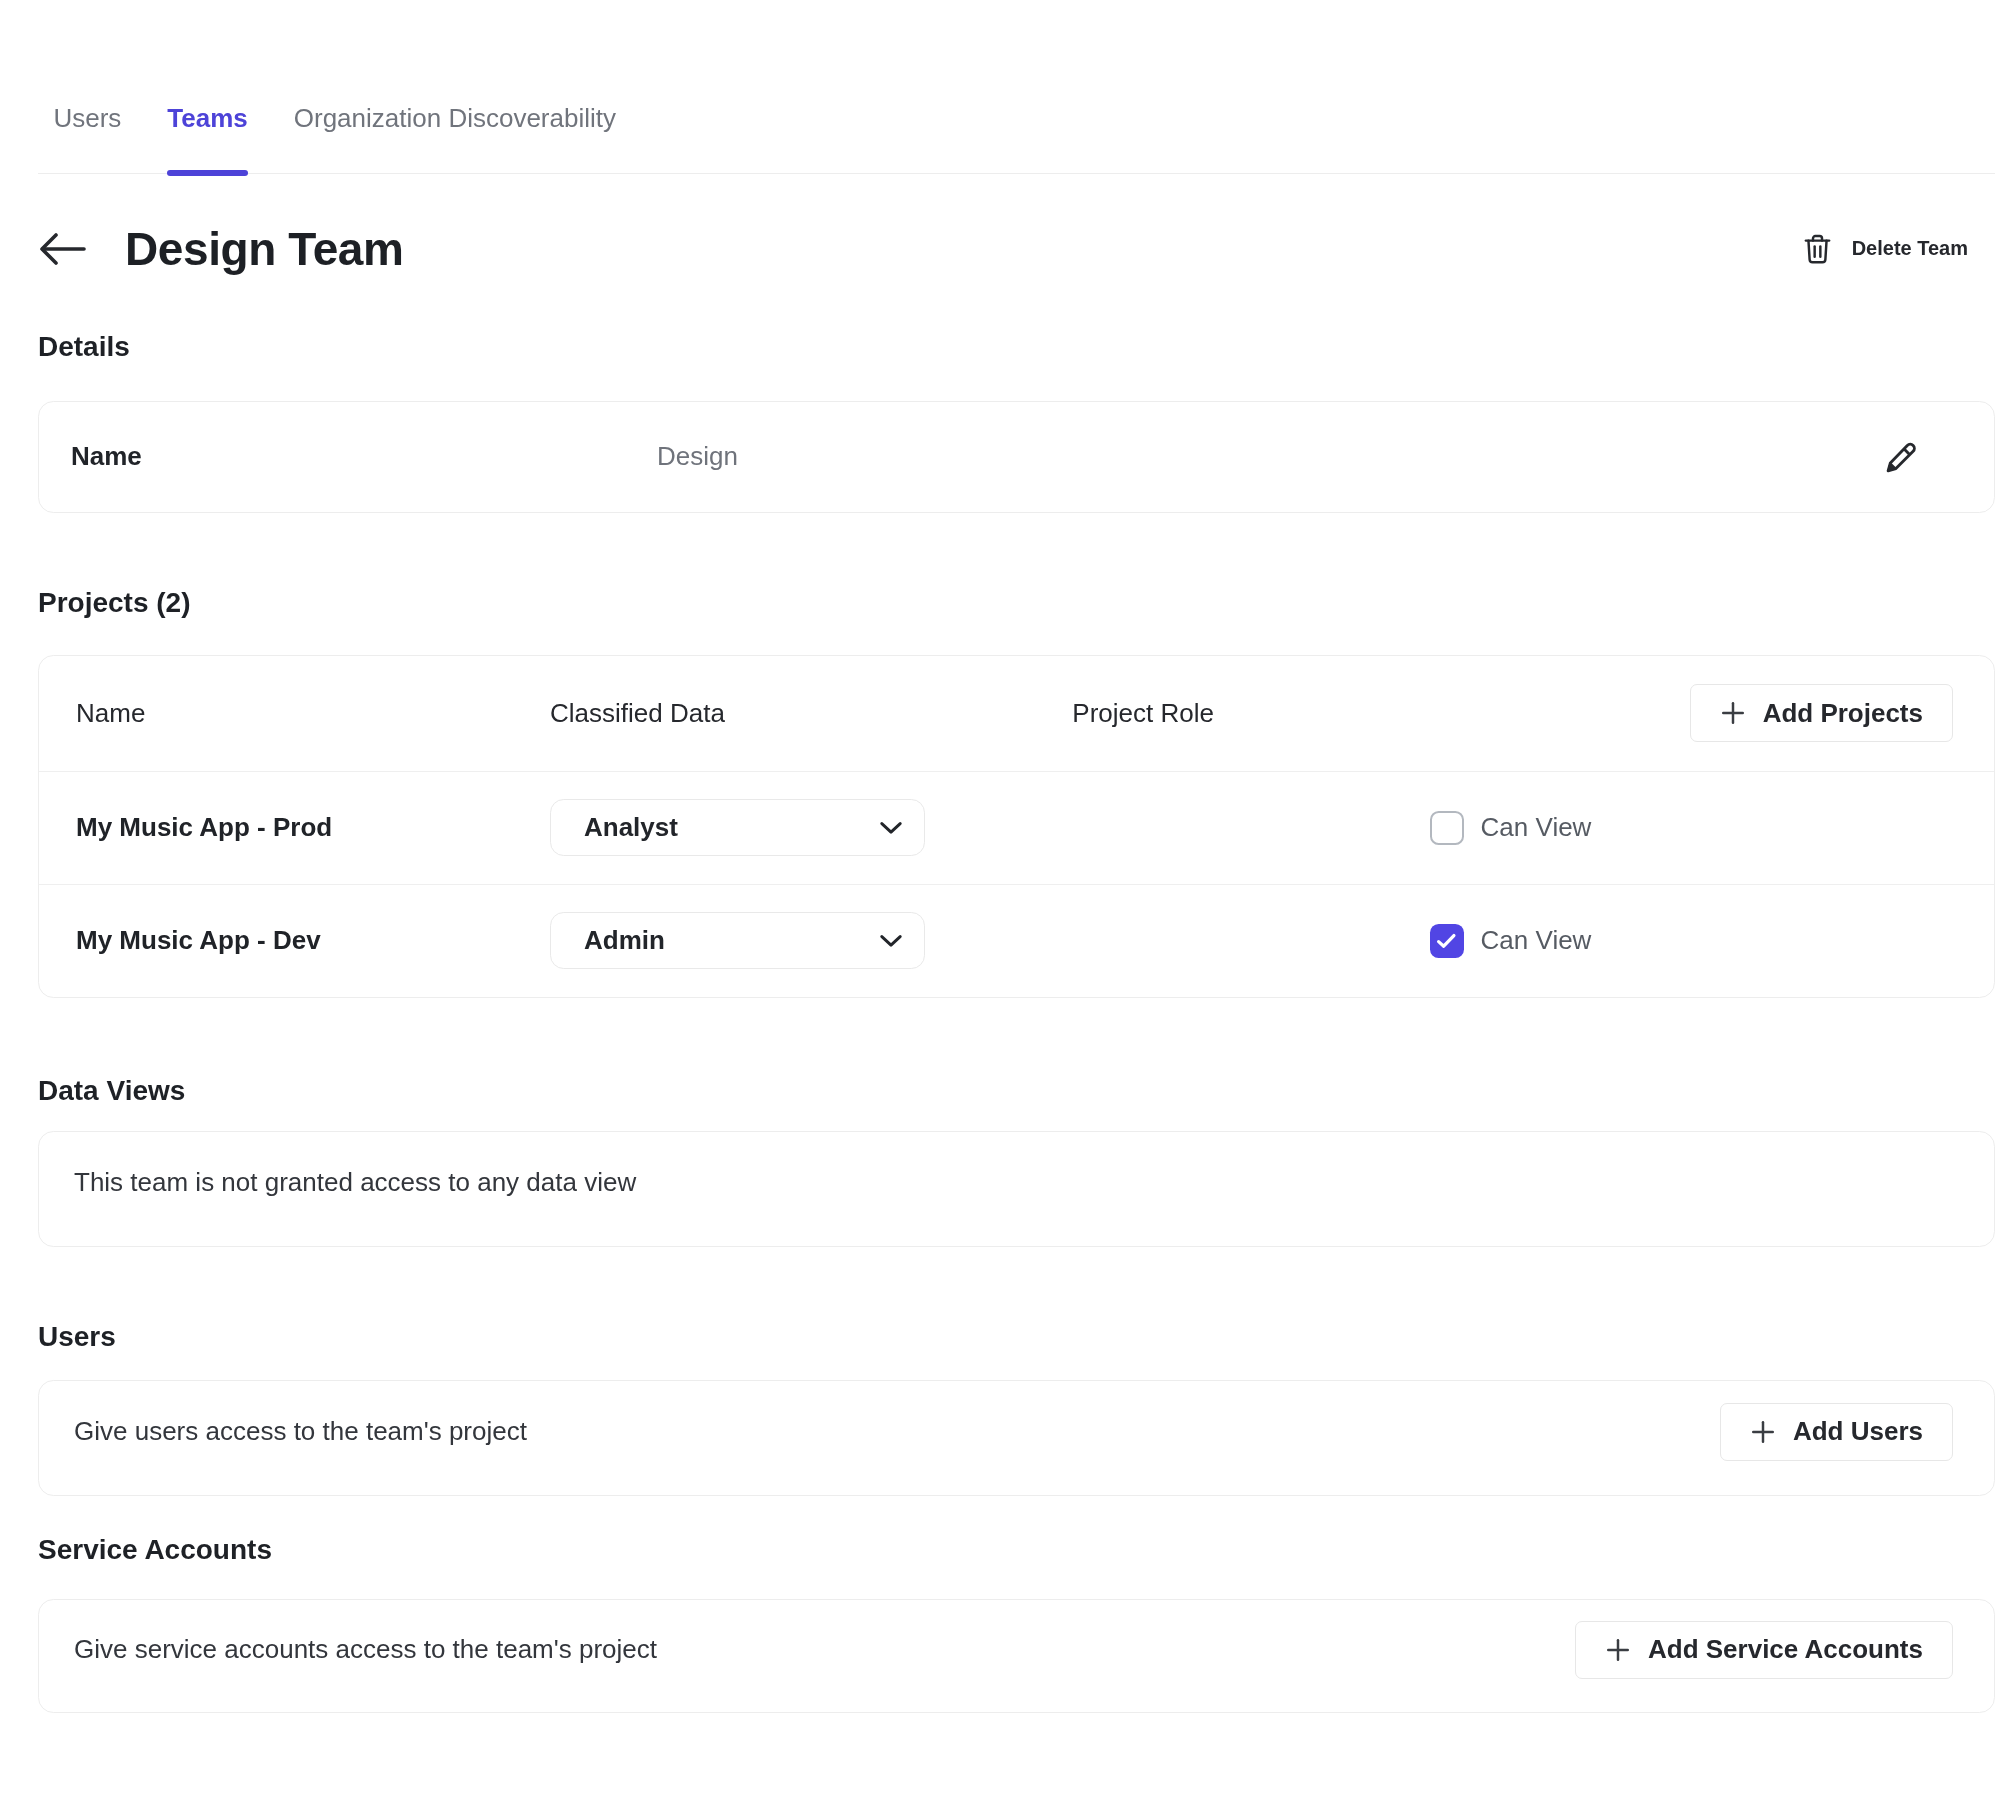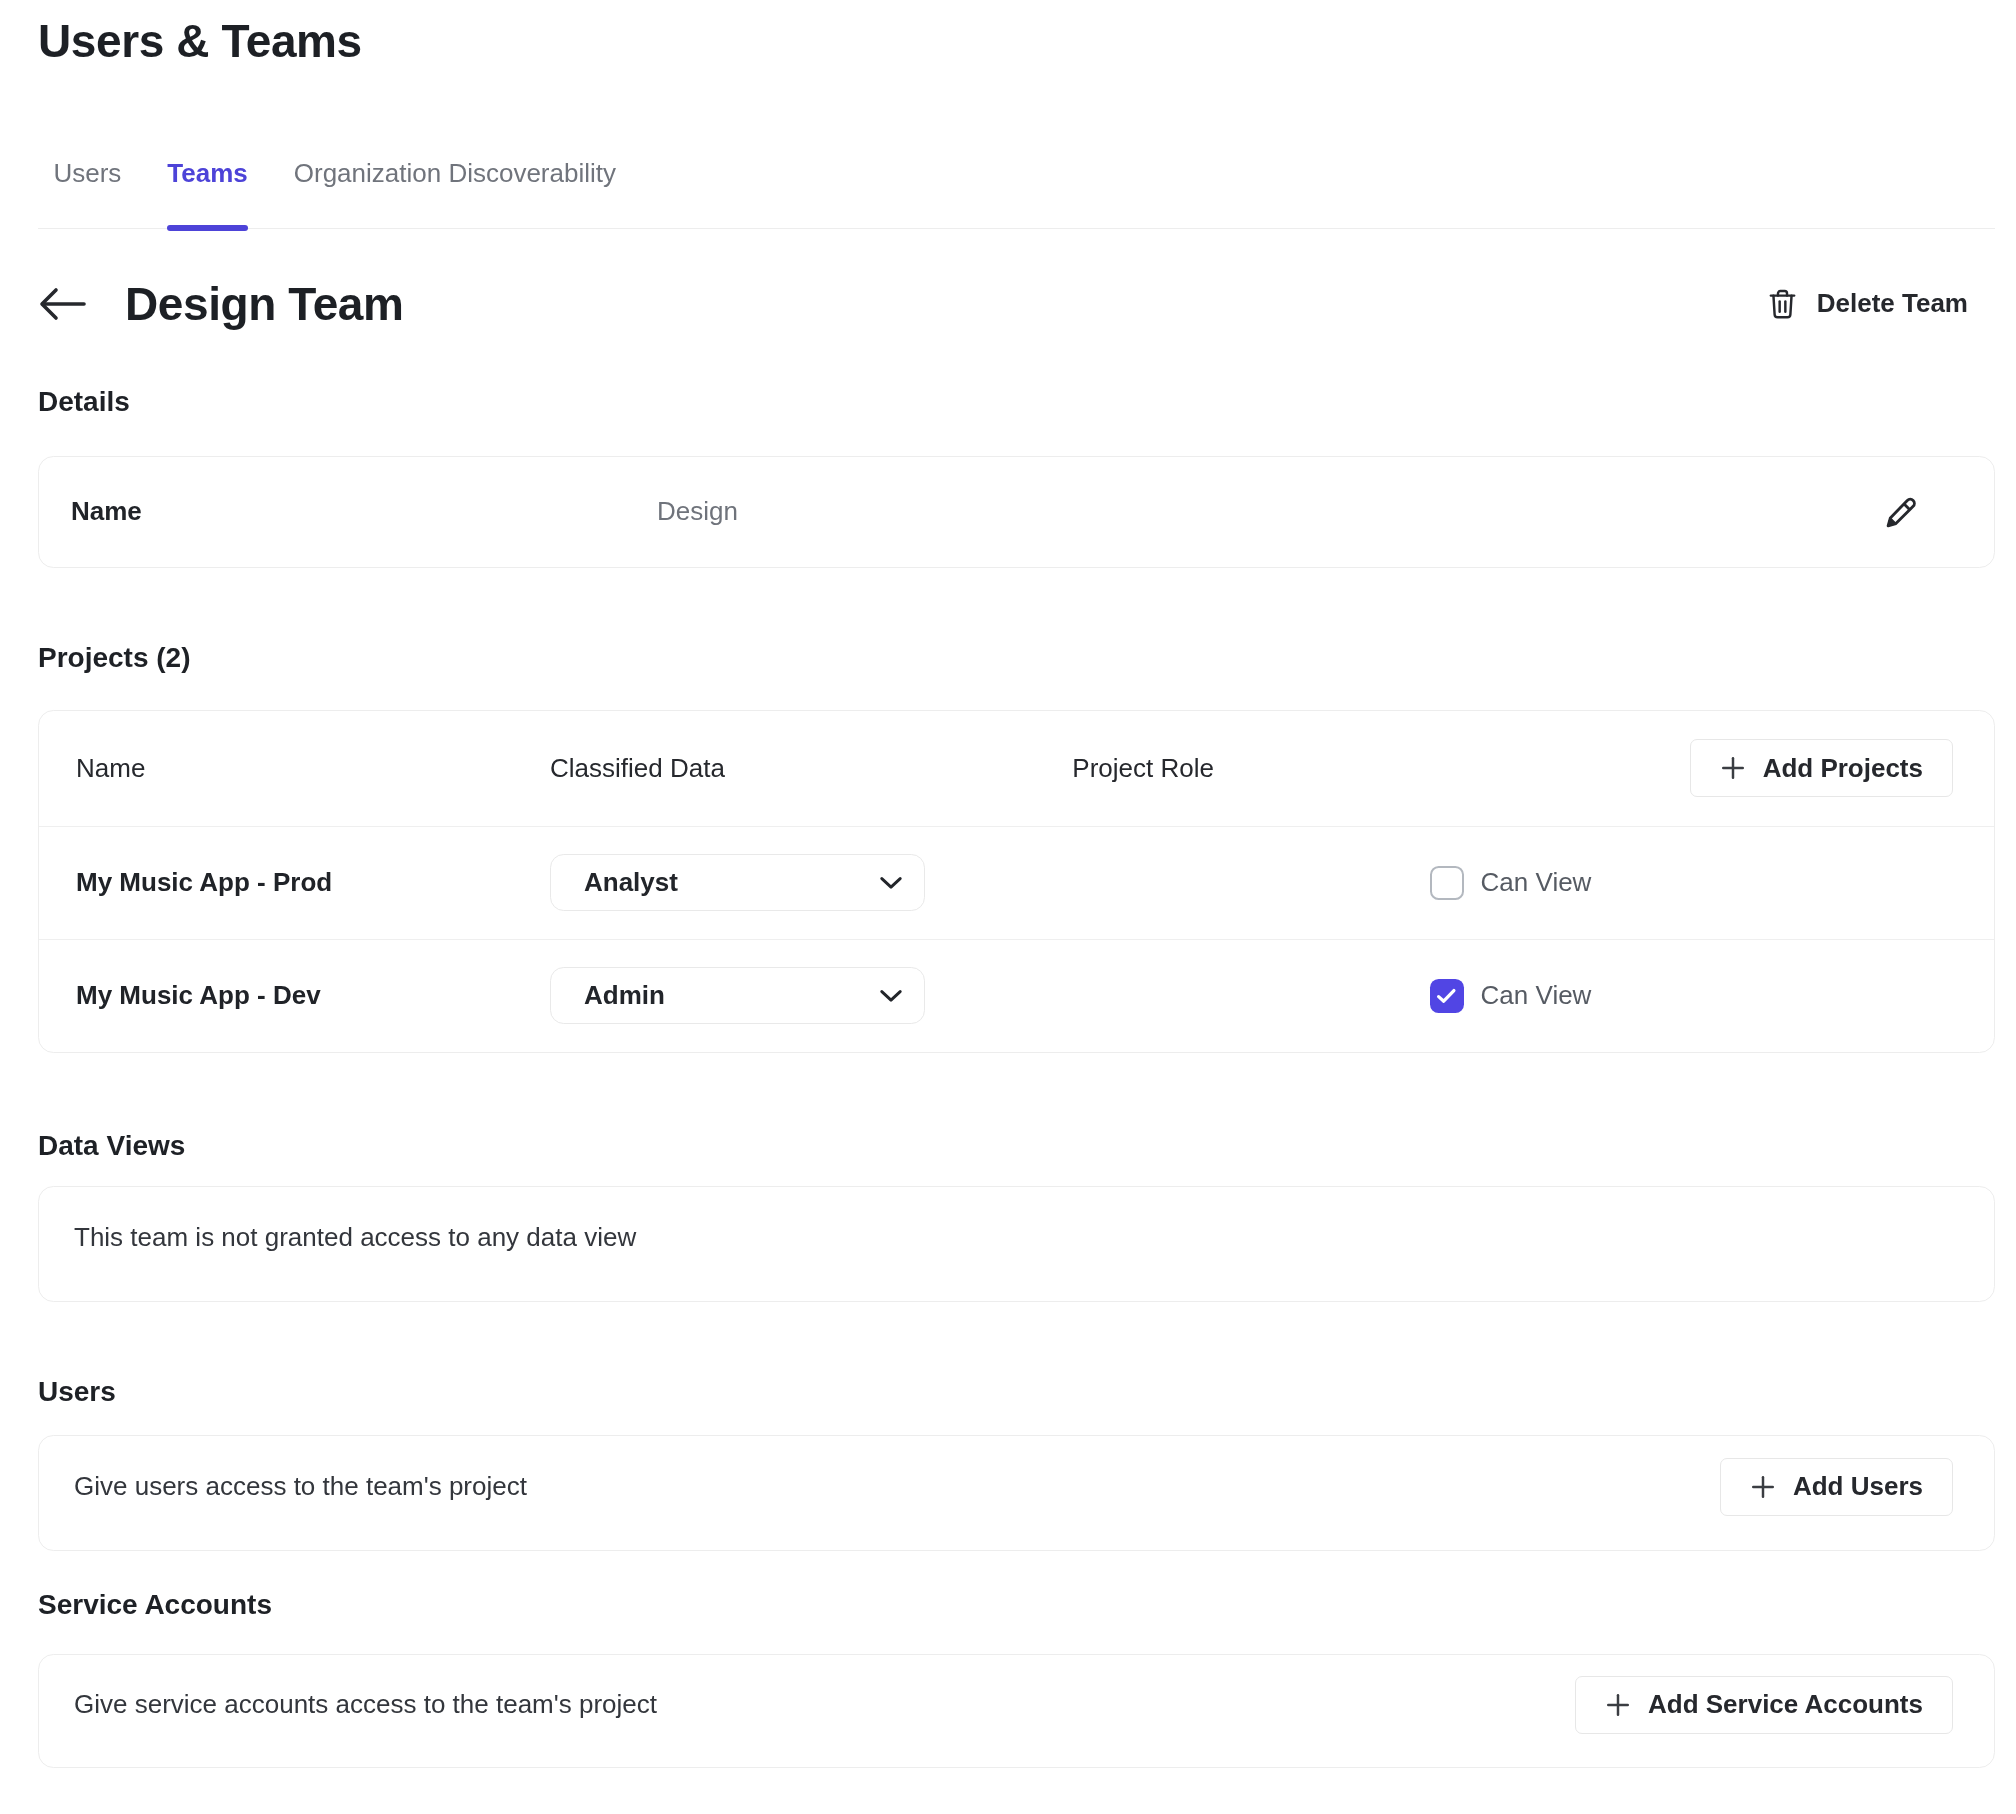--- a/index.html
+++ b/index.html
@@ -42,21 +42,21 @@
     width: 51px; height: 41px; display: flex; align-items: center;
   }
   .team-title {
     margin-left: 36px;
     font-size: 46px; font-weight: 700; letter-spacing: -0.4px; color: #1d2025;
   }
   .delete-btn {
     margin-left: auto; margin-right: 27px;
     background: none; border: none; cursor: pointer;
     display: flex; align-items: center; gap: 19px;
-    font-family: inherit; font-size: 26px; font-weight: 700; color: #26282d;
+    font-family: inherit; font-size: 20px; font-weight: 700; color: #26282d;
   }
 
   
   .section-title { font-size: 28px; font-weight: 700; color: #1e2126; }
   .mt-details  { margin-top: 55px; }
   .mt-projects { margin-top: 74px; }
   .mt-dataviews{ margin-top: 77px; }
   .mt-users    { margin-top: 74px; }
   .mt-sa       { margin-top: 38px; }
 
@@ -126,21 +126,20 @@
   }
   .push-right { margin-left: auto; }
 
   .icon { display: flex; align-items: center; justify-content: center; }
 </style>
 </head>
 <body>
 
 <div class="page">
 
-  <h1 class="page-title">Users &amp; Teams</h1>
 
   <nav class="tabs">
     <div class="tab">Users</div>
     <div class="tab active">Teams</div>
     <div class="tab">Organization Discoverability</div>
   </nav>
 
   <div class="team-header">
     <button class="back-btn">
       <span class="icon">

